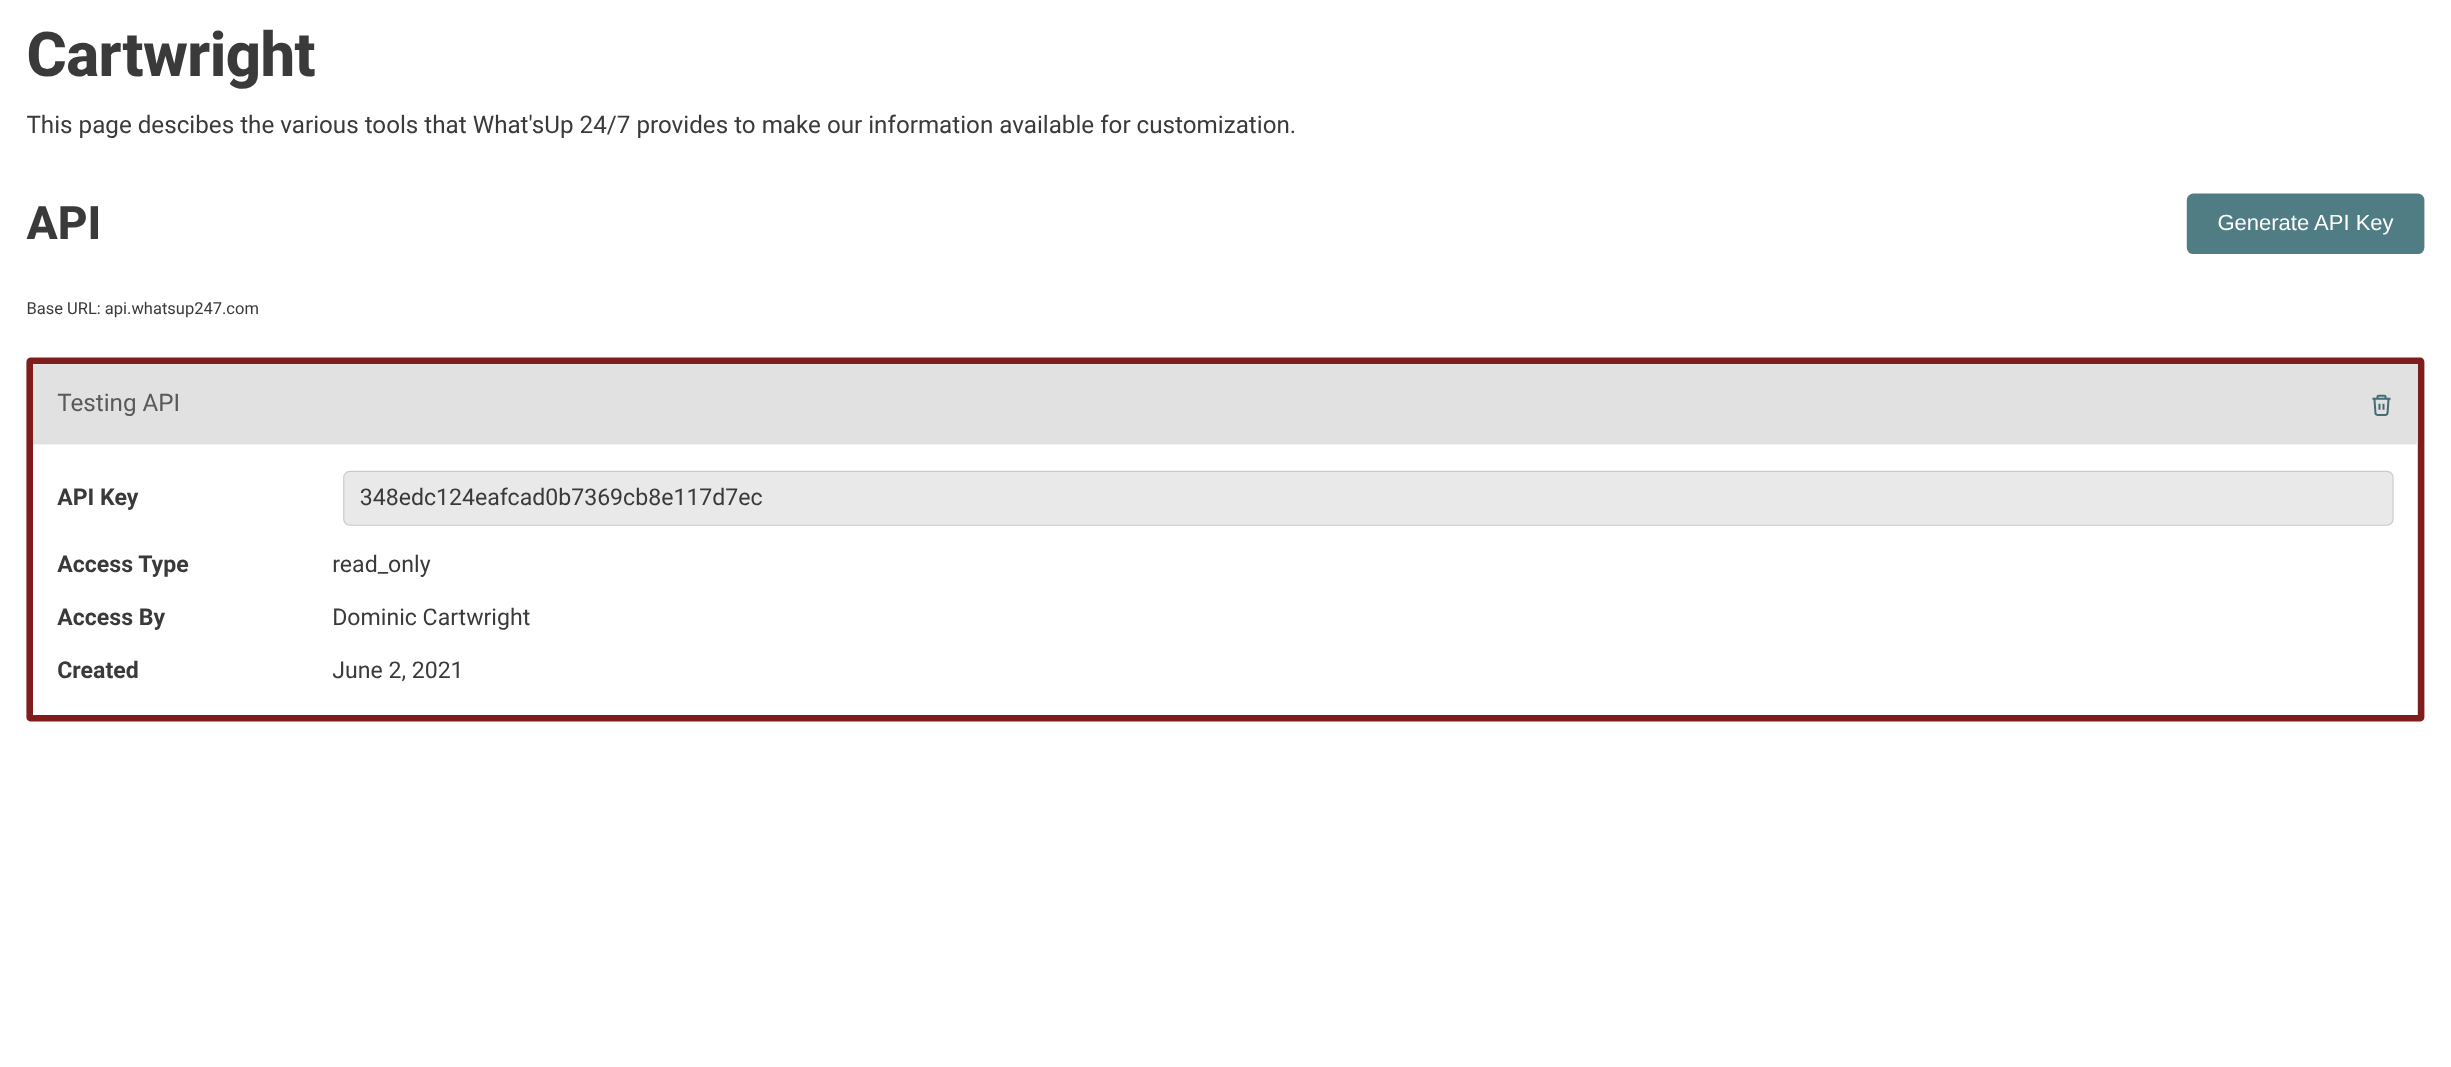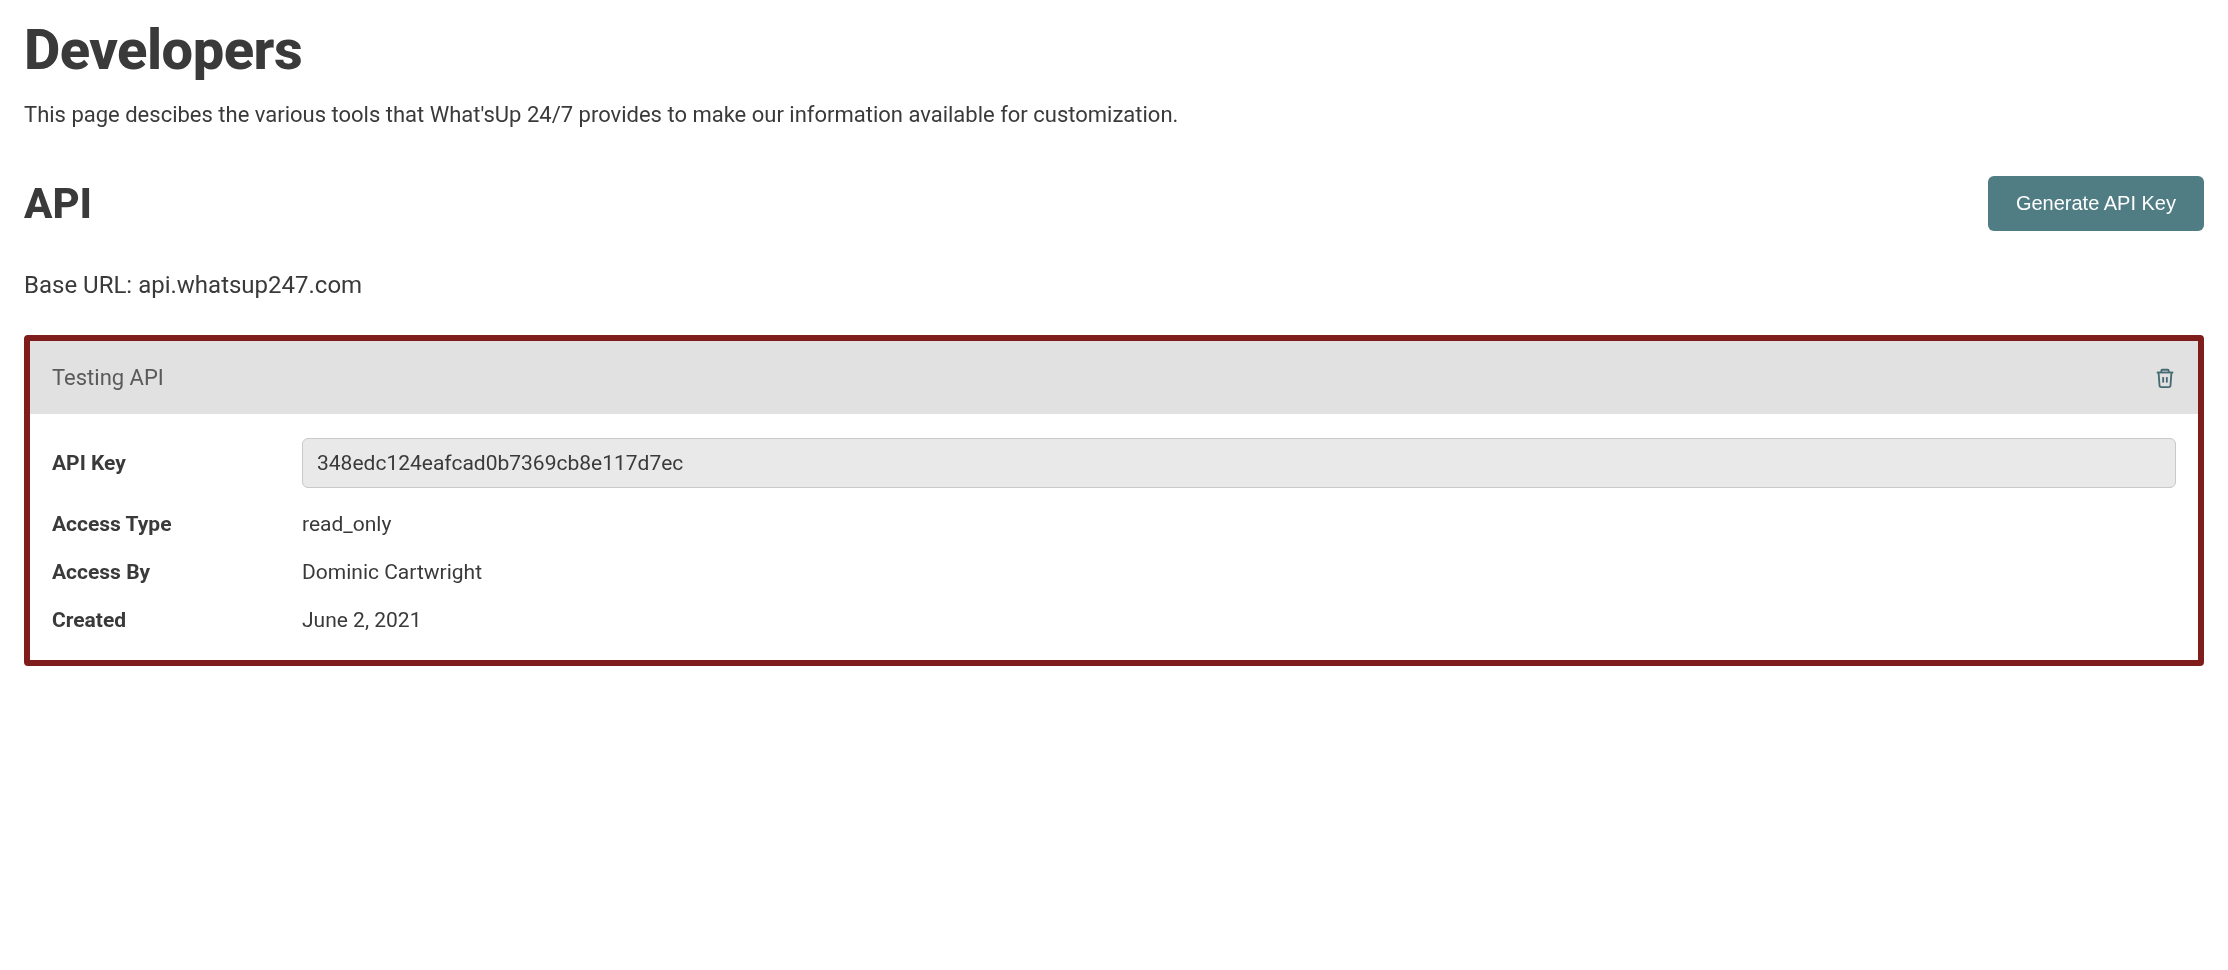--- a/index.html
+++ b/index.html
@@ -42,21 +42,21 @@
     background: #507c84;
     color: #ffffff;
     border: none;
     border-radius: 6px;
     padding: 16px 28px;
     font-size: 20px;
     font-weight: 400;
     cursor: pointer;
   }
   .base-url {
-    font-size: 24px;
+    font-size: 15px;
     color: #3a3a3a;
     margin-bottom: 36px;
   }
   .card {
     border: 6px solid #7f1d1d;
     border-radius: 4px;
     overflow: hidden;
   }
   .card-header {
     background: #e1e1e1;
@@ -98,26 +98,27 @@
   }
   .api-key-input {
     flex: 1;
     font-size: 21px;
     color: #3a3a3a;
     background: #e9e9e9;
     border: 1px solid #c9c9c9;
     border-radius: 6px;
     padding: 12px 14px;
     font-family: inherit;
+    margin-left: 10px;
   }
 </style>
 </head>
 <body>
 
-<h1 class="page-title">Developers</h1>
+<h1 class="page-title">Cartwright</h1>
 
 <p class="page-description">This page descibes the various tools that What'sUp 24/7 provides to make our information available for customization.</p>
 
 <div class="section-row">
   <h2 class="section-heading">API</h2>
   <button class="generate-btn">Generate API Key</button>
 </div>
 
 <p class="base-url">
   <span>Base URL: </span><span>api.whatsup247.com</span>

